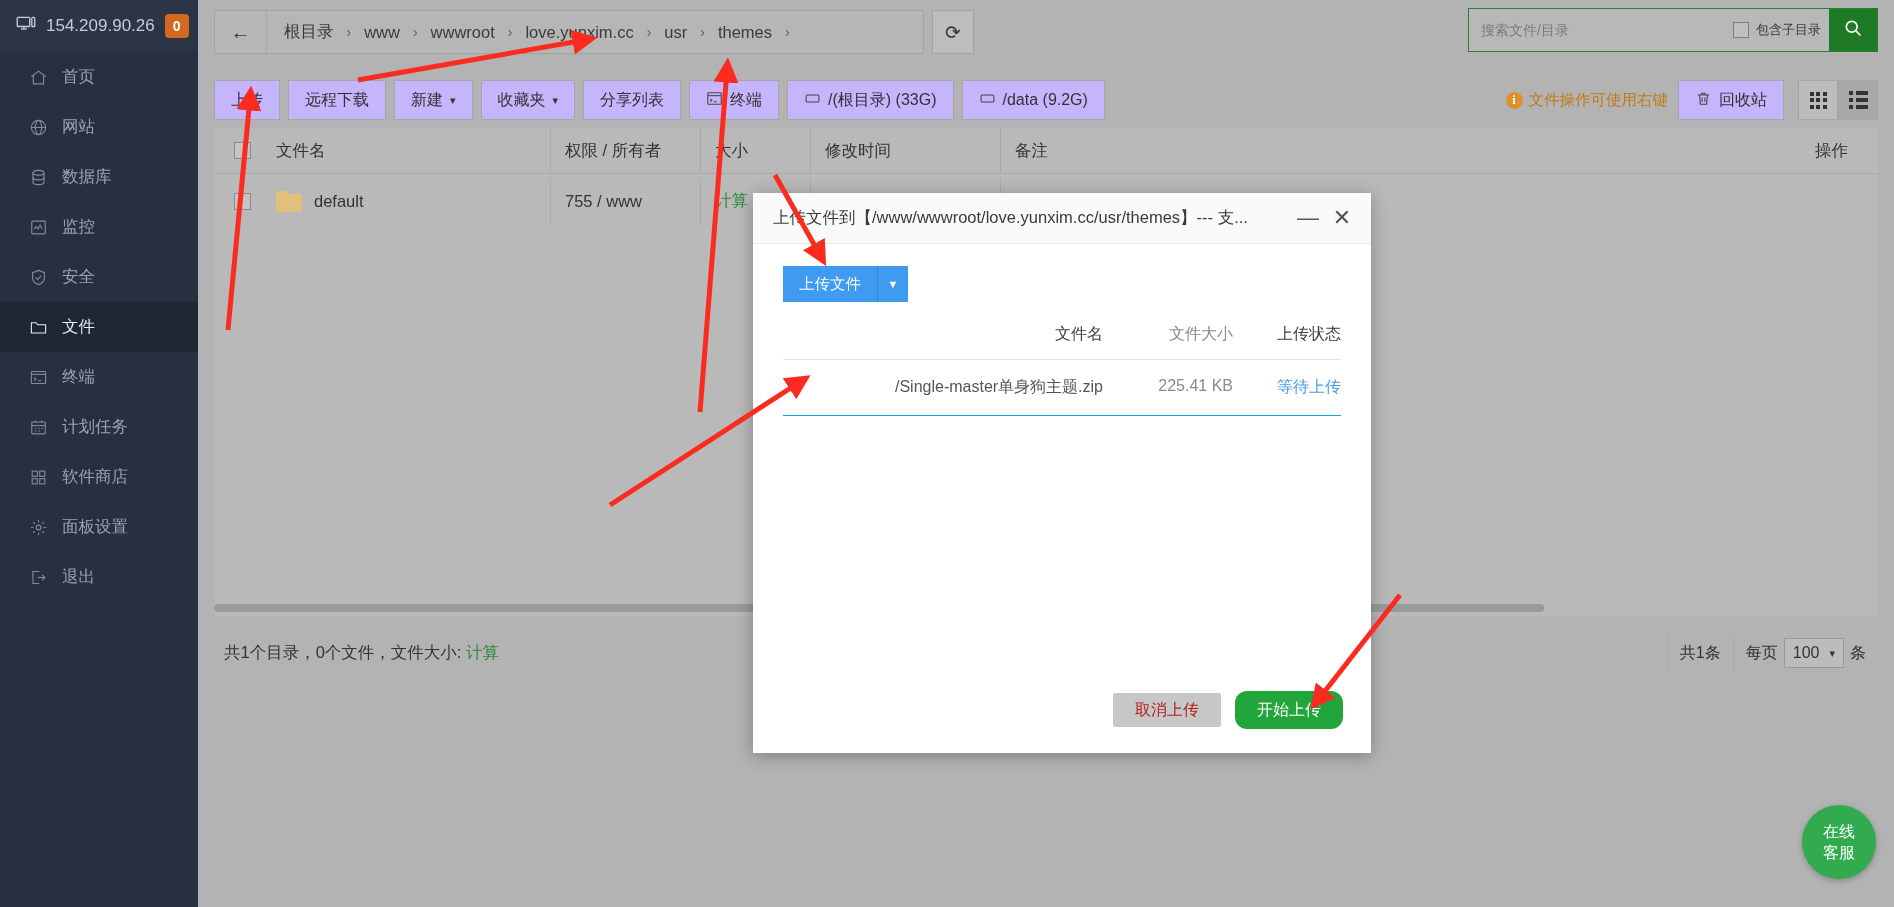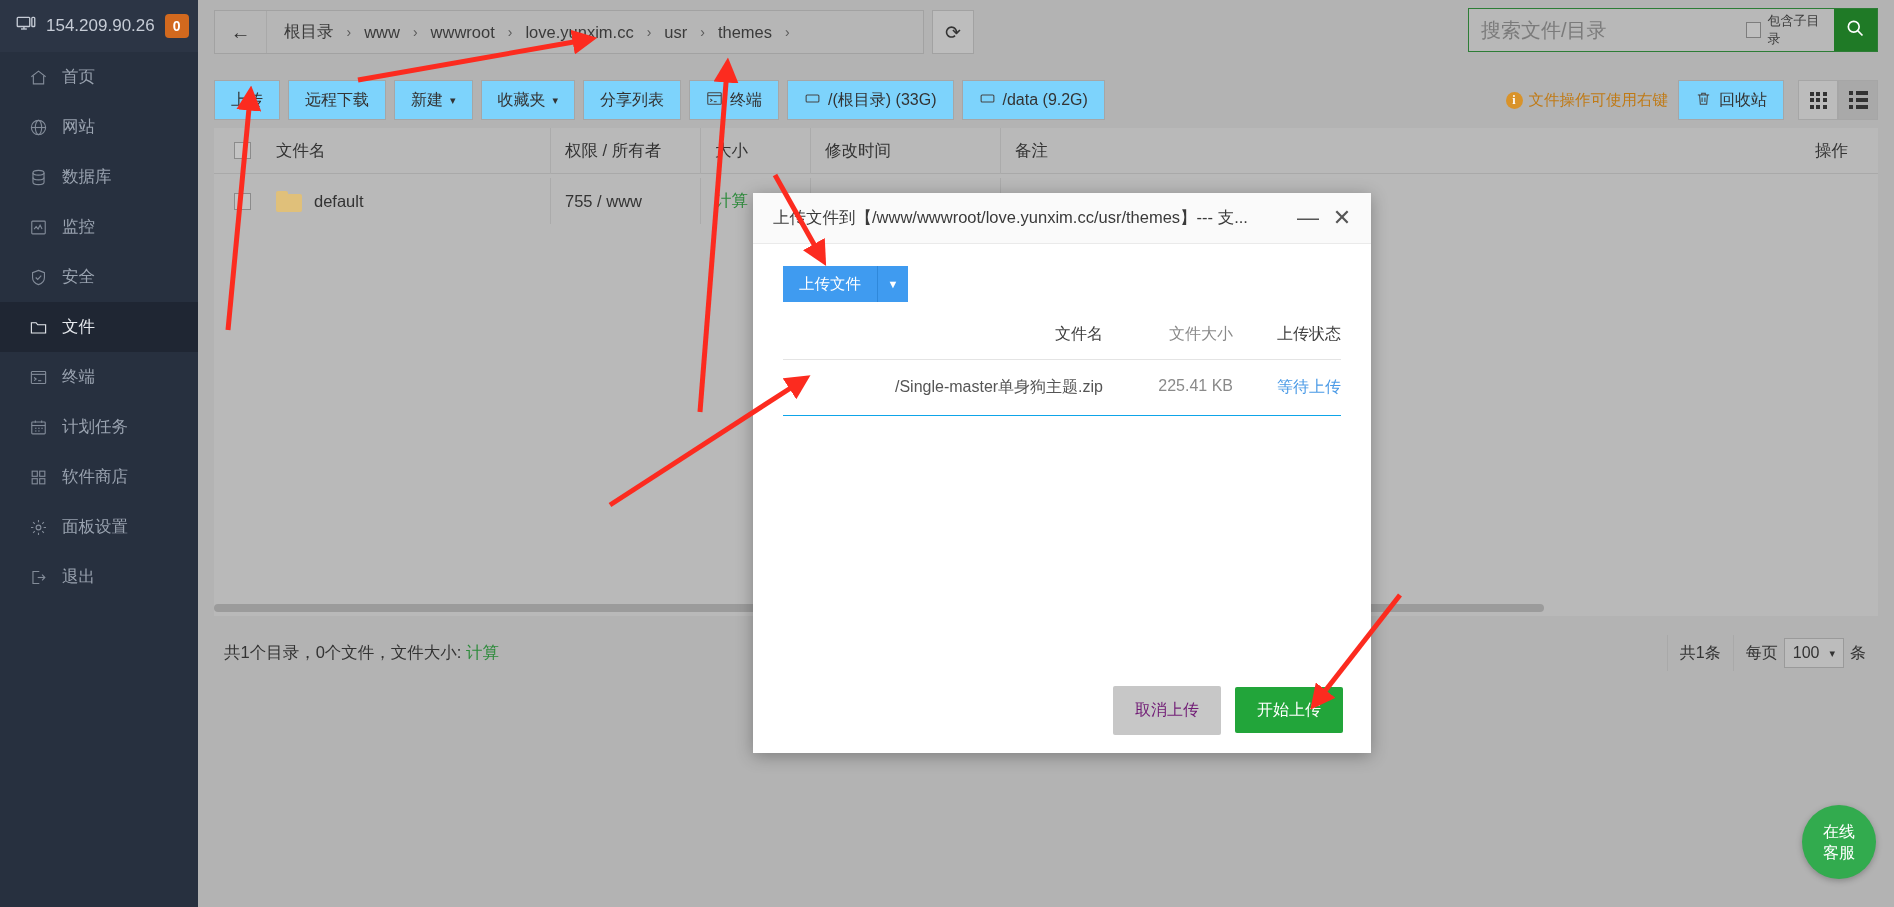--- a/index.html
+++ b/index.html
@@ -56,36 +56,36 @@
     margin-left: 8px; width: 42px; height: 44px; border: 1px solid #a2a2a2;
     background: #bdbdbd; display:flex; align-items:center; justify-content:center;
     font-size: 19px; color:#333; cursor:pointer;
   }
   .searchwrap {
     position: absolute; right: 16px; top: 8px; width: 410px; height: 44px;
     border: 1px solid #2d7d36; background: #b8b8b8; display:flex; align-items:center;
   }
   .searchwrap input {
     flex: 1; height: 32px; border: 0; outline: 0; background: transparent;
-    font-size: 20px; padding-left: 12px; color: #333;
+    font-size: 14px; padding-left: 12px; color: #333;
     font-family: "Liberation Sans", sans-serif;
   }
   .searchwrap input::placeholder { color: #7b7b7b; }
   .sub-chk { display:flex; align-items:center; gap:7px; font-size:13px; color:#3b3b3b; padding-right:8px; cursor:pointer;}
   .sub-chk .box { width:16px; height:16px; border:1px solid #7d7d7d; background:#bfbfbf; }
   .search-go {
     width: 48px; height: 42px; background: #1f7a26; color:#fff;
     display:flex; align-items:center; justify-content:center; cursor:pointer;
   }
   .search-go svg { width: 20px; height: 20px; stroke:#fff; fill:none; stroke-width:2;}
 
   
   .toolbar { position:absolute; left: 16px; top: 76px; width: 1664px; height: 48px; display:flex; align-items:center; gap: 0; }
   .tbtn {
-    height: 40px; border: 1px solid #a6a6a6; background: #7dd3fc; color: #333;
+    height: 40px; border: 1px solid #a6a6a6; background: #c4b5fd; color: #333;
     font-size: 16px; display:flex; align-items:center; justify-content:center; gap:7px;
     padding: 0 16px; margin-right: 8px; cursor:pointer;
     font-family: "Liberation Sans", sans-serif;
   }
   .tbtn .caret { font-size: 11px; }
   .tbtn svg { width: 17px; height: 17px; stroke:#444; fill:none; stroke-width:1.5; }
   .tb-right { margin-left: auto; display:flex; align-items:center; gap: 10px; }
   .tip { color:#c07a15; font-size:15.5px; display:flex; align-items:center; gap:6px; }
   .tip .i {
     width:17px;height:17px;border-radius:50%;background:#d9932a;color:#fff;
@@ -166,24 +166,24 @@
   }
   .up-table { width: 100%; font-size: 16px; color:#444; }
   .up-head { display:flex; padding-bottom: 14px; border-bottom:1px solid #e4e4e4; color:#3d3d3d;}
   .up-row { display:flex; padding: 17px 0; border-bottom:1px solid #0ea5e9; color:#555; }
   .u-name { width: 320px; }
   .u-size { width: 130px; color:#8a8a8a; }
   .u-stat { flex:1; color:#4a9ae6; }
   .up-row .u-name { padding-left: 14px; }
   .modal-foot { position:absolute; left:0; bottom:0; width:100%; height: 86px;
     display:flex; align-items:center; justify-content:flex-end; gap:14px; padding-right: 28px; }
-  .btn-cancel { background:#c7c7c7; color:#701a75; font-size:16px; padding:0 22px; height:49px;
+  .btn-cancel { background:#c7c7c7; color:#b91c1c; font-size:16px; padding:0 22px; height:34px;
                 display:flex;align-items:center; border-radius:2px; cursor:pointer;}
-  .btn-start { background:#22a53a; color:#fff; font-size:16px; padding:0 22px; height:46px;
-               display:flex;align-items:center; border-radius:2px; cursor:pointer;}
+  .btn-start { background:#22a53a; color:#fff; font-size:16px; padding:0 22px; height:38px;
+               display:flex;align-items:center; border-radius:12px; cursor:pointer;}
 
   
   .service {
     position:absolute; right: 18px; bottom: 28px; width: 74px; height: 74px; border-radius:50%;
     background:#32ab4e; color:#fff; font-size:16px; line-height:21px; text-align:center;
     display:flex; flex-direction:column; align-items:center; justify-content:center; cursor:pointer;
     box-shadow: 0 2px 6px rgba(0,0,0,.25);
   }
 
   

